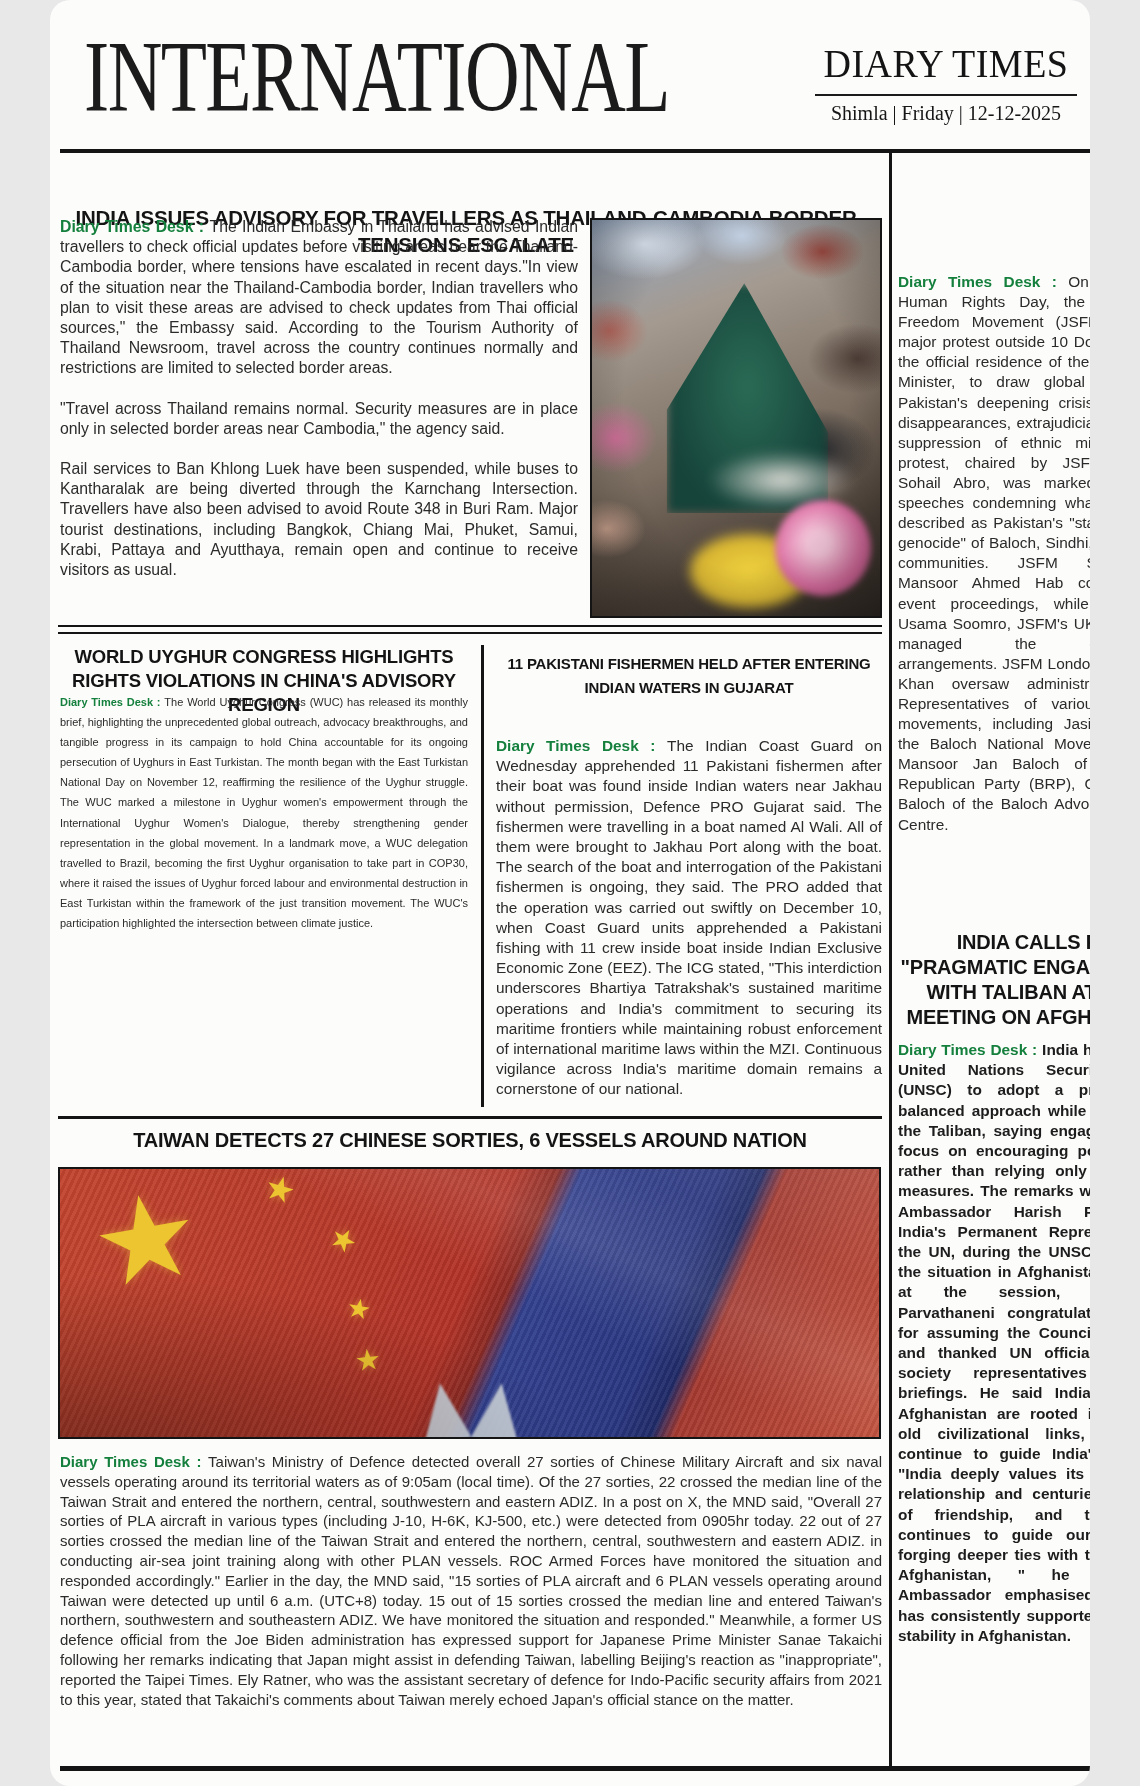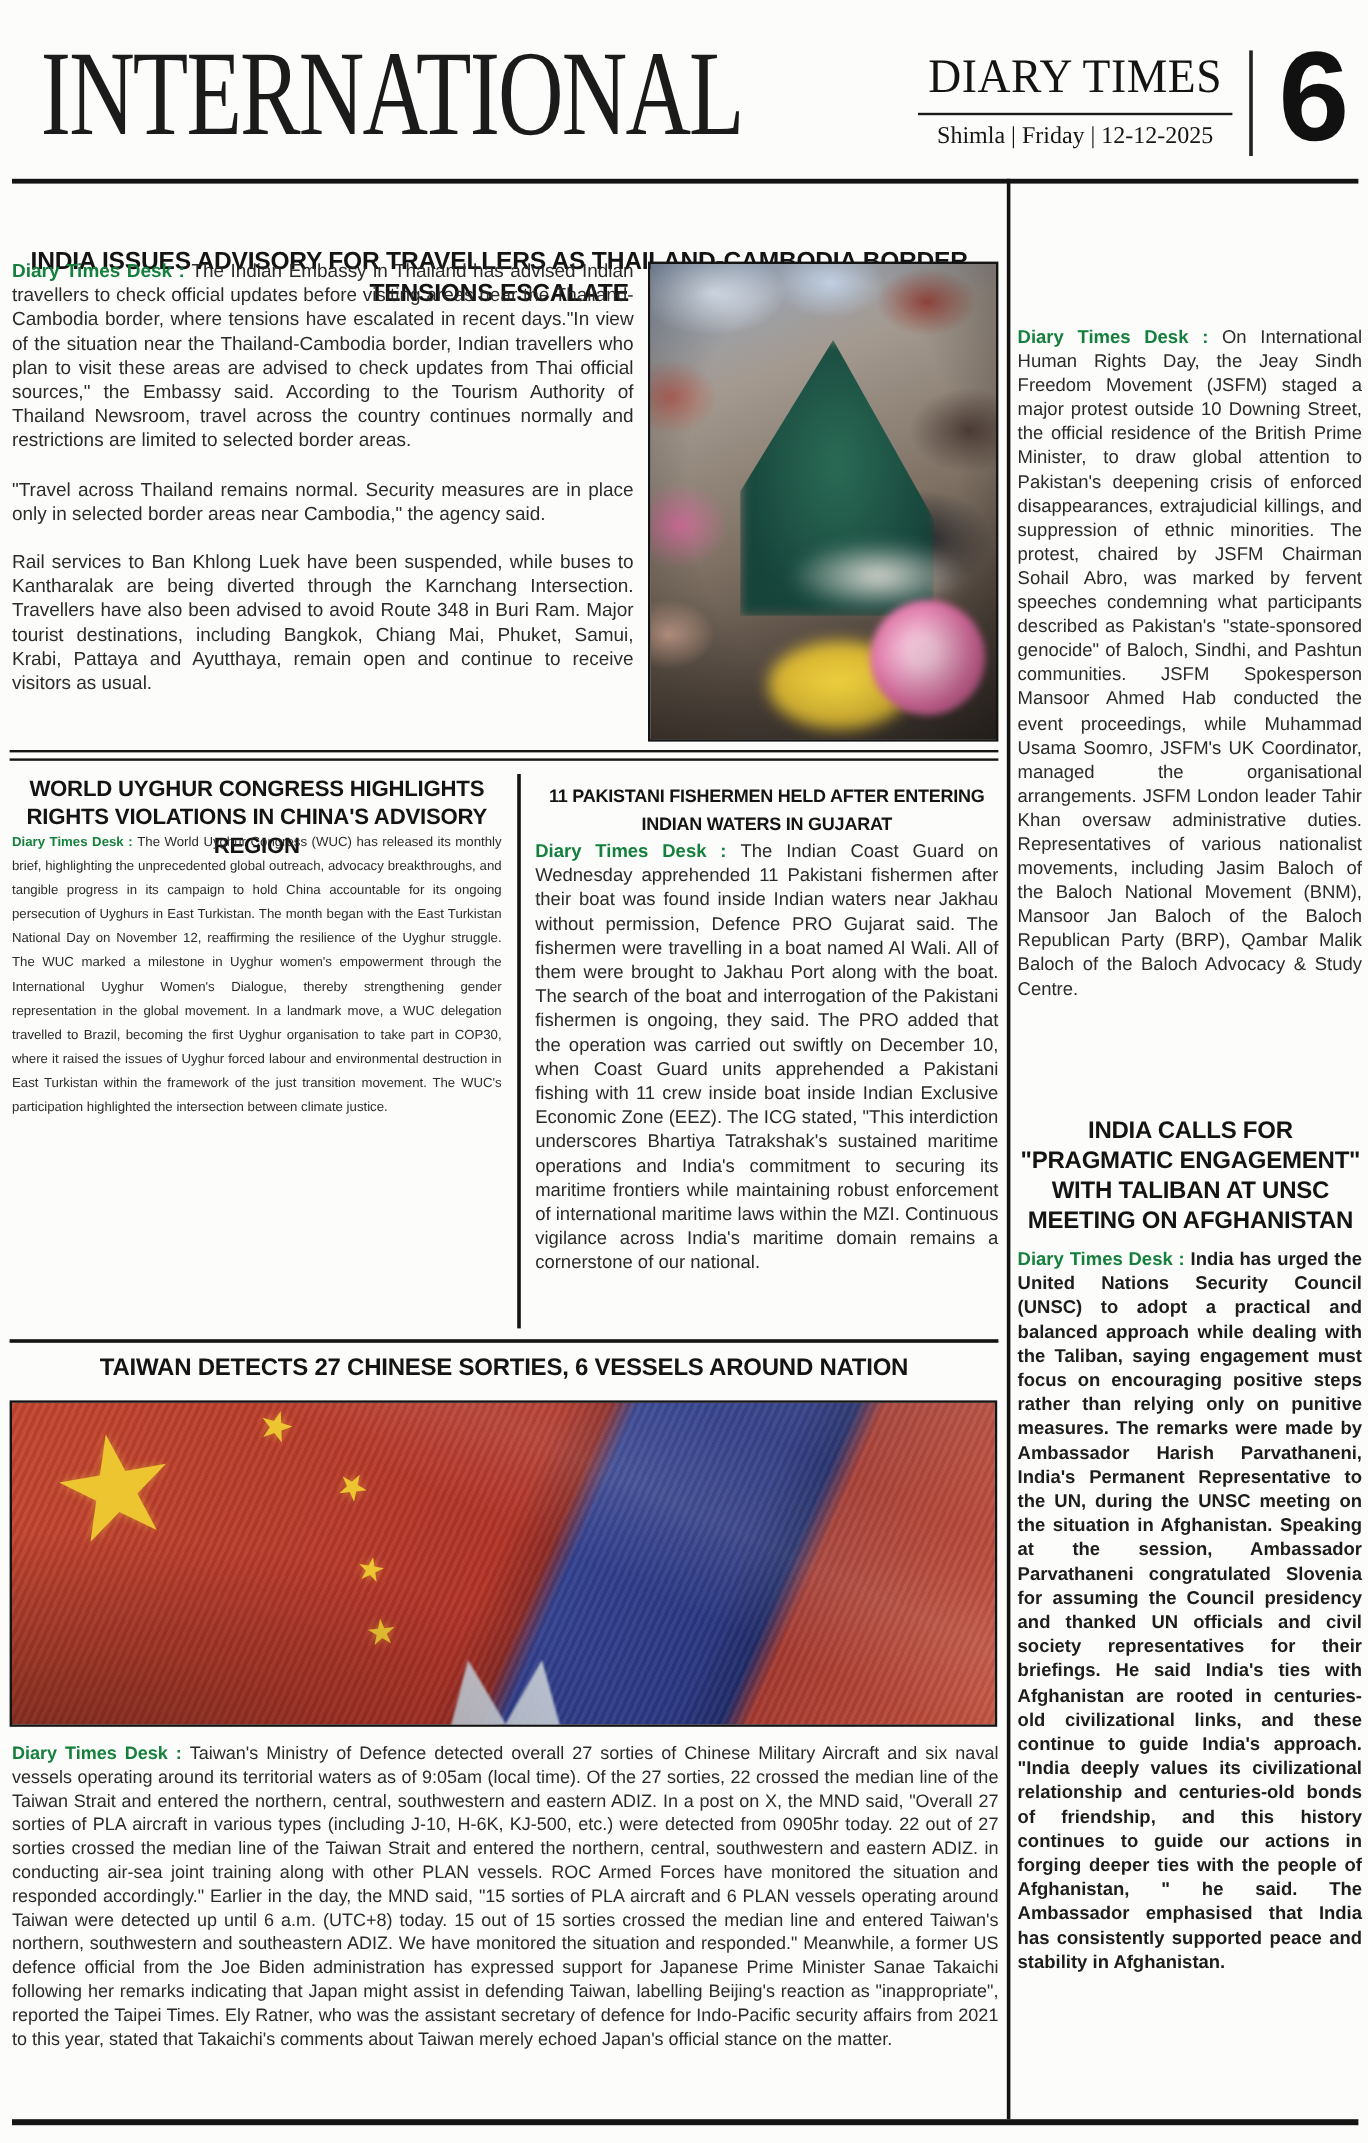--- a/index.html
+++ b/index.html
@@ -1,17 +1,17 @@
 <!DOCTYPE html>
 <html><head>
 <meta charset="utf-8">
 <style>
   html,body{margin:0;padding:0;background:#e8e8e8;}
-  .page{position:relative;width:1140px;height:1786px;background:#fcfcfb;margin:0 auto;
-        font-family:"Liberation Sans",sans-serif;color:#222;overflow:hidden;}
+  .page{position:relative;width:1040px;height:1786px;background:#fcfcfb;margin:0 auto;
+        font-family:"Liberation Sans",sans-serif;color:#222;overflow:hidden;border-radius:20px;}
   .abs{position:absolute;}
 
   
   .intl-title{left:34px;top:30px;width:640px;height:100px;
       font-family:"Liberation Serif",serif;font-size:97px;line-height:100px;font-weight:500;
       color:#1b1b1b;letter-spacing:-2px;transform:scale(.78,1.04);transform-origin:left bottom;white-space:nowrap;}
   .masthead{left:762px;top:40px;width:268px;text-align:center;
       font-family:"Liberation Serif",serif;font-size:40px;line-height:48px;color:#141414;
       letter-spacing:.5px;transform:scaleX(.95);transform-origin:center;white-space:nowrap;}
   .masthead-rule{left:765px;top:94px;width:262px;height:0;border-top:2.5px solid #1a1a1a;}
@@ -59,21 +59,21 @@
       background:radial-gradient(rgba(240,235,230,.9),rgba(180,170,165,.0) 70%);filter:blur(6px);}
   .photo1::after{content:"";position:absolute;inset:0;
       background:radial-gradient(ellipse at 50% 45%,transparent 55%,rgba(18,14,10,.38));}
 
   .double-rule{left:8px;top:625px;width:824px;height:5px;border-top:2.5px solid #141414;border-bottom:2.5px solid #141414;}
 
   .col-wuc-headline{left:8px;top:645px;width:412px;font-size:18.5px;line-height:24px;}
   .col-wuc-body{left:10px;top:692px;width:408px;font-size:11px;line-height:20.1px;}
   .col-divider{left:431px;top:645px;width:2.5px;height:462px;background:#141414;}
   .col-fish-headline{left:444px;top:652px;width:390px;font-size:15px;line-height:24px;}
-  .col-fish-body{left:446px;top:700px;width:386px;font-size:15.4px;line-height:20.2px;}
+  .col-fish-body{left:446px;top:736px;width:386px;font-size:15.4px;line-height:20.2px;}
 
   .taiwan-rule{left:8px;top:1116px;width:824px;height:3px;}
   .taiwan-headline{left:8px;top:1126px;width:824px;font-size:20px;line-height:28px;}
 
   .photo2{left:8px;top:1167px;width:819px;height:268px;
     background:
       repeating-linear-gradient(115deg, rgba(255,255,255,.05) 0 3px, rgba(0,0,0,.06) 3px 6px),
       linear-gradient(25deg, transparent 55%, rgba(255,255,255,.09) 68%, transparent 82%),
       linear-gradient(113deg,#c2452f 0%,#b23327 49%,#8e2b24 53.5%,#33418f 56%,#2a3781 71%,#202b68 75.5%,#a63a30 78%,#c2503c 100%);}
   .photo2 .star{position:absolute;color:#edc531;line-height:1;

